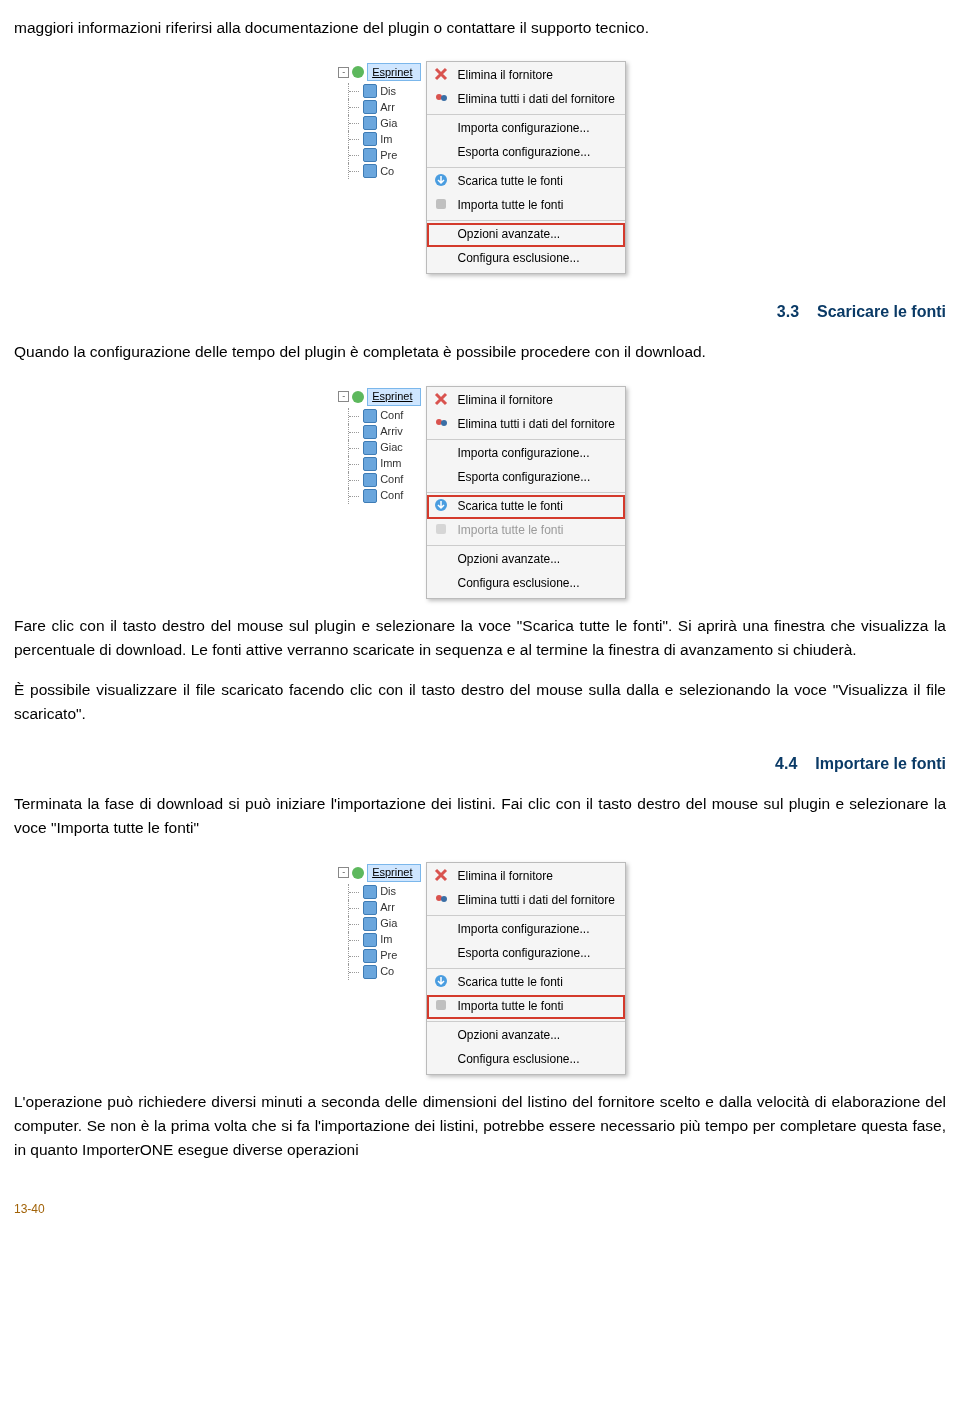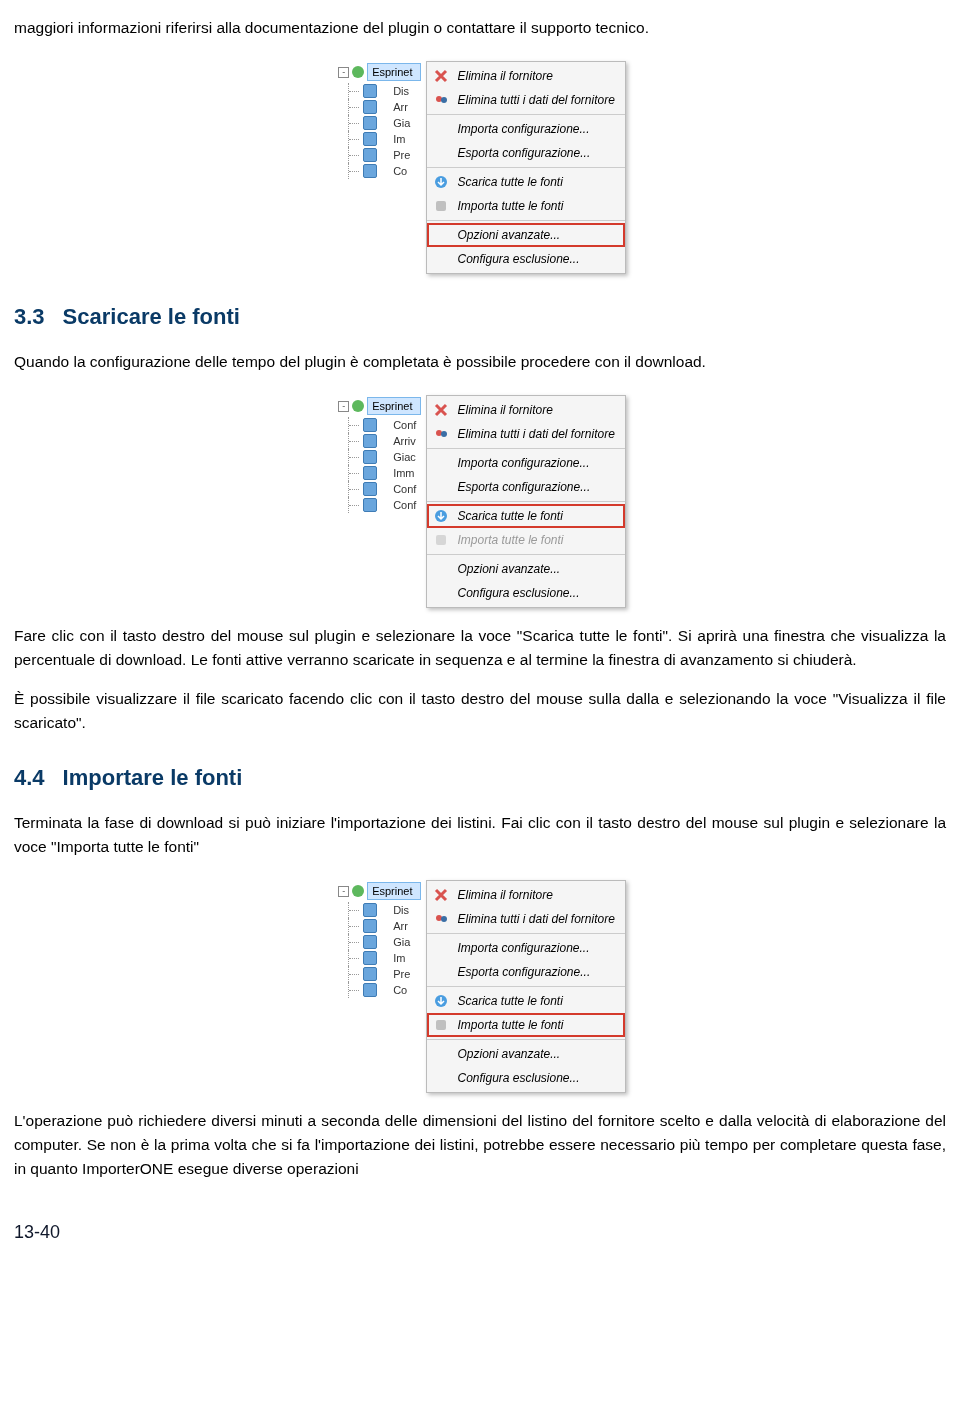--- a/index.html
+++ b/index.html
@@ -7,23 +7,24 @@
     font-size: 15.5px;
     color: #000;
     margin: 0;
     padding: 0 14px 40px 14px;
     width: 932px;
     line-height: 1.55;
   }
   .justify { text-align: justify; }
   h2 {
     color: #0a3a66;
-    font-size: 22px;
+    font-size: 16px;
     font-weight: bold;
     margin: 26px 0 6px 0;
+    text-align: right;
   }
   .num { margin-right: 18px; }
   .figwrap { text-align: center; margin: 8px 0 14px 0; }
   .fig {
     display: inline-block;
     text-align: left;
     font-family: "Segoe UI", Arial, sans-serif;
     font-size: 12px;
     color: #000;
     position: relative;
@@ -38,32 +39,33 @@
   .tree-root {
     display: flex;
     align-items: center;
     gap: 4px;
     background: #cfe6ff;
     border: 1px solid #7bb7eb;
     padding: 0 4px;
     height: 16px;
     width: 44px;
     font-size: 11px;
+    text-decoration: underline;
   }
   .tree ul { list-style: none; margin: 2px 0 0 10px; padding: 0; }
   .tree li {
     padding-left: 14px;
     border-left: 1px dotted #999;
     position: relative;
     height: 16px;
     font-size: 11px;
     color: #333;
     display: flex;
     align-items: center;
-    gap: 16px;
+    gap: 3px;
   }
   .tree li::before {
     content: "";
     position: absolute;
     left: 0; top: 8px;
     width: 10px;
     border-top: 1px dotted #999;
   }
   .node-ico {
     width: 12px; height: 12px;
@@ -78,40 +80,38 @@
     background: #f5f5f5;
     border: 1px solid #bbb;
     box-shadow: 2px 2px 4px rgba(0,0,0,0.25);
     margin-left: -4px;
     margin-top: 2px;
     min-width: 196px;
     padding: 2px 0;
   }
   .menu .mi {
     display: flex;
-    align-items: center;
     gap: 8px;
     padding: 2px 10px 2px 6px;
     font-size: 12px;
     height: 20px;
-    font-style: italic;
   }
   .menu .mi .mico {
     width: 16px; height: 16px;
     flex-shrink: 0;
     display: flex; align-items: center; justify-content: center;
   }
   .menu .sep { border-top: 1px solid #ccc; margin: 2px 0; }
   .menu .hl { box-shadow: inset 0 0 0 2px #d43a2c; }
   .menu .dim { color: #9a9a9a; }
   .menu .mi span.lbl { white-space: nowrap; }
   svg { display: block; }
   .page-foot {
-    font-size: 18px;
-    color: #0f172a;
+    font-size: 12px;
+    color: #a16207;
     margin-top: 38px;
   }
 </style>
 </head>
 <body>
 
 <p class="justify">maggiori informazioni riferirsi alla documentazione del plugin o contattare il supporto tecnico.</p>
 
 <div class="figwrap">
   <div class="fig">

